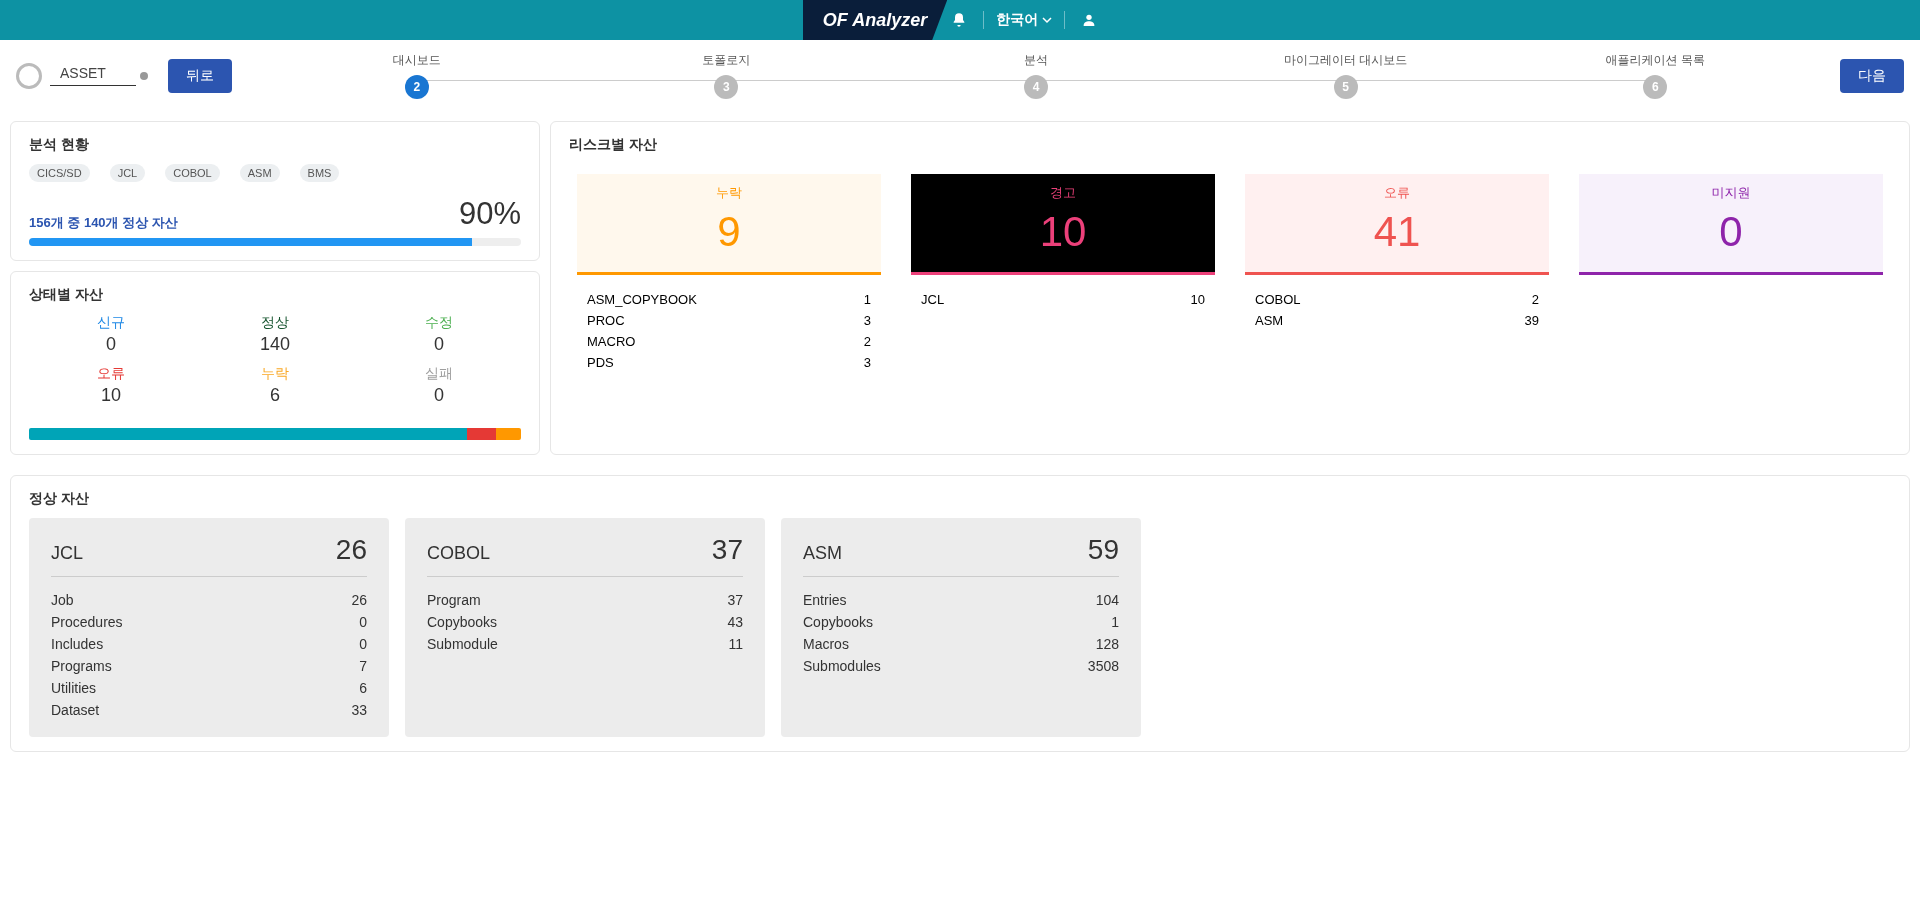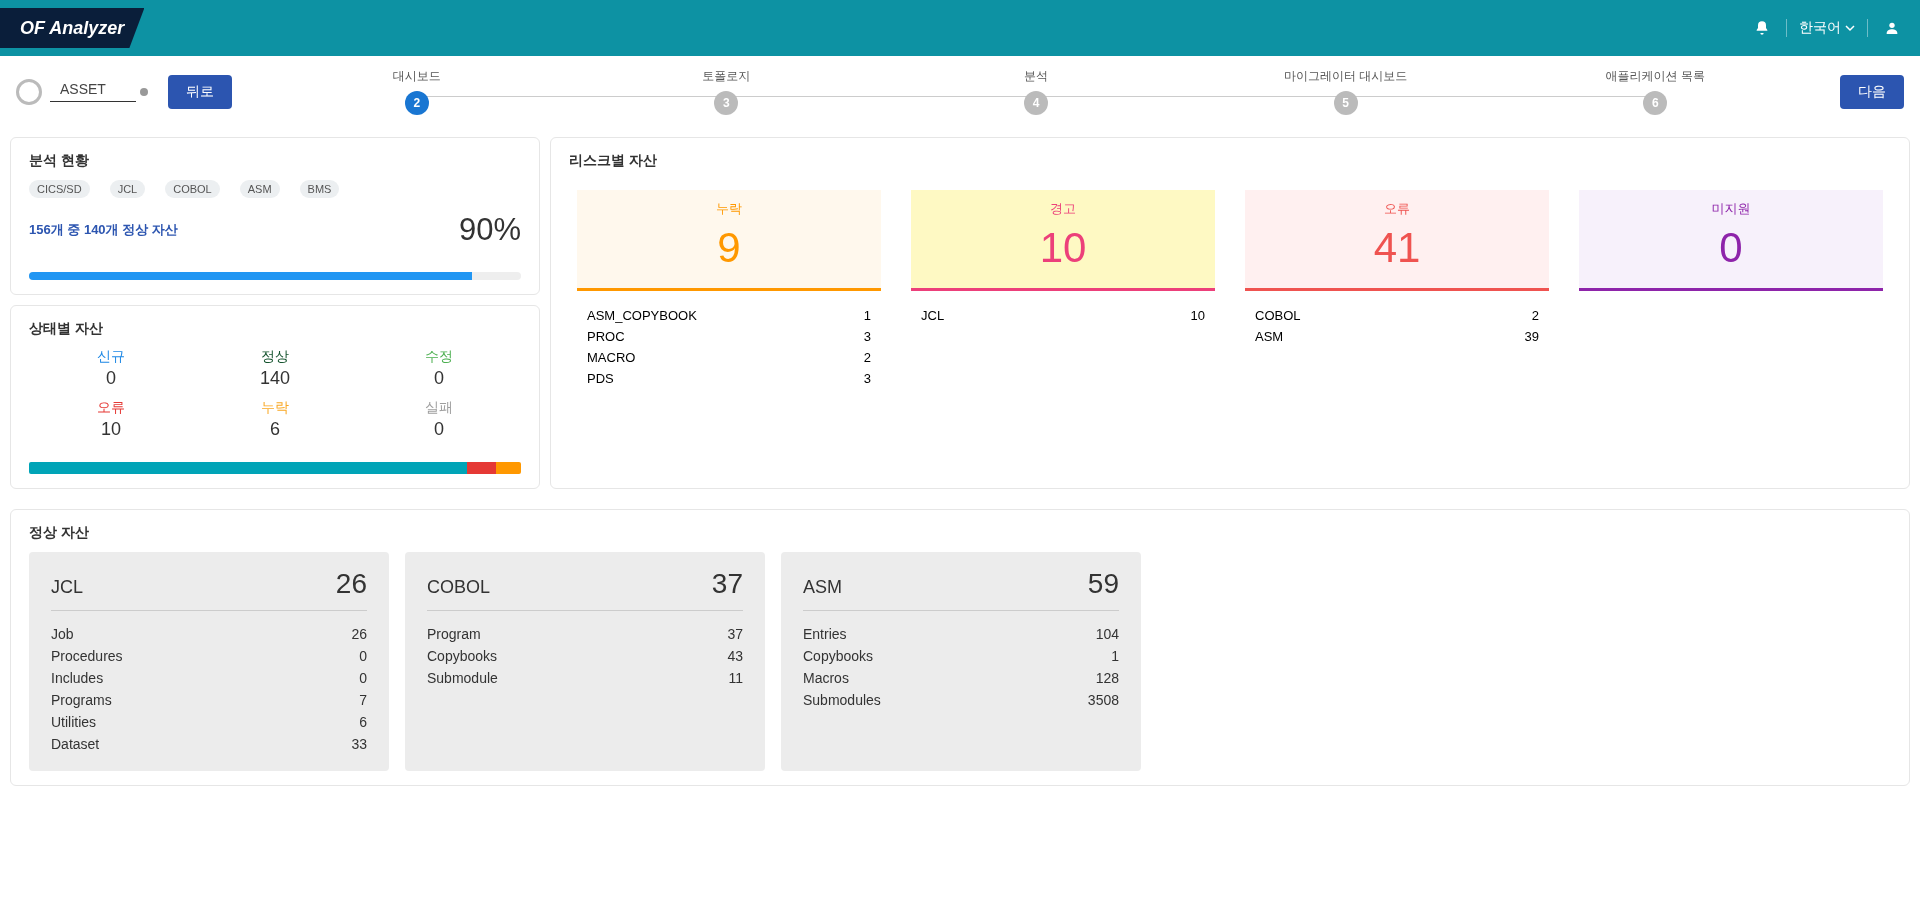--- a/index.html
+++ b/index.html
@@ -1,22 +1,22 @@
 <!DOCTYPE html>
 <html><head>
 <meta charset="utf-8">
 <style>
 *{margin:0;padding:0;box-sizing:border-box;font-family:"Segoe UI",Arial,sans-serif}
 body{background:#fff;color:#333}
-.topbar{background:#0d92a3;height:56px;display:flex;align-items:center;justify-content:space-between;padding:0 16px;color:#fff}
+.topbar{background:#0d92a3;height:40px;display:flex;align-items:center;justify-content:center;padding:0 16px;color:#fff}
 .brand-wrap{background:#0a1e3a;height:40px;display:flex;align-items:center;padding:0 20px;margin-left:-16px;clip-path:polygon(0 0,100% 0,calc(100% - 15px) 100%,0 100%)}
 .brand{font-weight:700;font-style:italic;font-size:18px}
 .top-right{display:flex;align-items:center;gap:12px}
 .top-right .sep{width:1px;height:18px;background:rgba(255,255,255,.4)}
-.lang{display:flex;align-items:center;gap:4px;font-weight:400;font-size:14px}
+.lang{display:flex;align-items:center;gap:4px;font-weight:700;font-size:14px}
 .icon-btn{display:flex;align-items:center;justify-content:center;width:24px;height:24px;cursor:pointer}
 .navrow{display:flex;align-items:center;padding:12px 16px 20px;gap:20px}
 .asset-group{display:flex;align-items:center;gap:8px}
 .asset-circle{width:26px;height:26px;border:3px solid #bbb;border-radius:50%}
 .asset-label{font-size:14px;color:#444;border-bottom:1px solid #333;padding:0 30px 4px 10px}
 .asset-dot{width:8px;height:8px;background:#999;border-radius:50%;margin-left:-4px}
 .btn{padding:8px 18px;border-radius:4px;border:none;font-size:14px;font-weight:500;cursor:pointer;color:#fff}
 .btn-back{background:#2c55b0}
 .btn-next{background:#2c55b0;margin-left:auto}
 .stepper{display:flex;align-items:flex-start;flex:1;justify-content:space-around;position:relative;margin:0 10px}
@@ -26,38 +26,38 @@
 .step-done{background:#0db0a8;color:#fff}
 .step-active{background:#1976d2;color:#fff}
 .step-pending{background:#bbb;color:#fff}
 .step-line{position:absolute;top:28px;left:50%;width:100%;height:1px;background:#ccc;z-index:1}
 .step:last-child .step-line{display:none}
 .main{padding:2px 10px;display:grid;grid-template-columns:530px 1fr;gap:10px}
 .card{border:1px solid #e6e6e6;border-radius:6px;padding:14px 18px;background:#fff}
 .card-title{font-size:14px;font-weight:700;margin-bottom:10px}
 .chips{display:flex;gap:20px;margin-bottom:14px}
 .chip{background:#eceff1;color:#555;font-size:11px;padding:3px 8px;border-radius:10px}
-.normal-row{display:flex;justify-content:space-between;align-items:center;margin-bottom:24px}
+.normal-row{display:flex;justify-content:space-between;align-items:flex-end;margin-bottom:6px}
 .normal-text{color:#2c55b0;font-size:13px;font-weight:600}
 .pct{font-size:31px;font-weight:400}
 .prog{height:8px;background:#eee;border-radius:4px;overflow:hidden}
 .prog-fill{height:100%;background:#2196f3;width:90%}
 .state-grid{display:grid;grid-template-columns:repeat(3,1fr);gap:10px 0;text-align:center;margin-top:10px}
 .state-item .lbl{font-size:14px;font-weight:500;margin-bottom:2px}
 .state-item .val{font-size:18px}
 .c-new{color:#1e88e5}.c-ok{color:#14532d}.c-mod{color:#4caf50}.c-err{color:#e53935}.c-miss{color:#f9a825}.c-fail{color:#9e9e9e}
 .stacked{margin-top:22px;height:12px;display:flex;border-radius:2px;overflow:hidden}
 .seg{height:100%}
 .risk-grid{display:grid;grid-template-columns:repeat(4,1fr);gap:14px;margin-top:6px}
 .risk-card{padding:10px 8px 14px;position:relative}
 .risk-head{text-align:center;padding:10px 0 16px;border-bottom:3px solid}
 .risk-title{font-size:13px;margin-bottom:6px}
 .risk-num{font-size:42px;font-weight:300}
 .risk-miss .risk-head{background:#fff8ed;border-color:#ff9800;color:#ff9800}
-.risk-warn .risk-head{background:#fef9c3;border-color:#ec407a;color:#ec407a}
+.risk-warn .risk-head{background:#000000;border-color:#ec407a;color:#ec407a}
 .risk-err .risk-head{background:#fff0f0;border-color:#ef5350;color:#ef5350}
 .risk-un .risk-head{background:#f7f1fb;border-color:#8e24aa;color:#8e24aa}
 .risk-list{margin-top:14px;padding:0 10px}
 .risk-row{display:flex;justify-content:space-between;font-size:13px;color:#000000;padding:3px 0}
 .sound{grid-column:1/3;margin-top:10px;border:1px solid #e6e6e6;border-radius:6px;padding:14px 18px}
 .sound-cards{display:flex;gap:16px;margin-top:10px}
 .scard{background:#ececec;border-radius:4px;padding:16px 22px;width:360px}
 .scard-head{display:flex;justify-content:space-between;align-items:baseline;border-bottom:1px solid #ccc;padding-bottom:10px;margin-bottom:12px}
 .scard-title{font-size:18px}
 .scard-total{font-size:28px}

